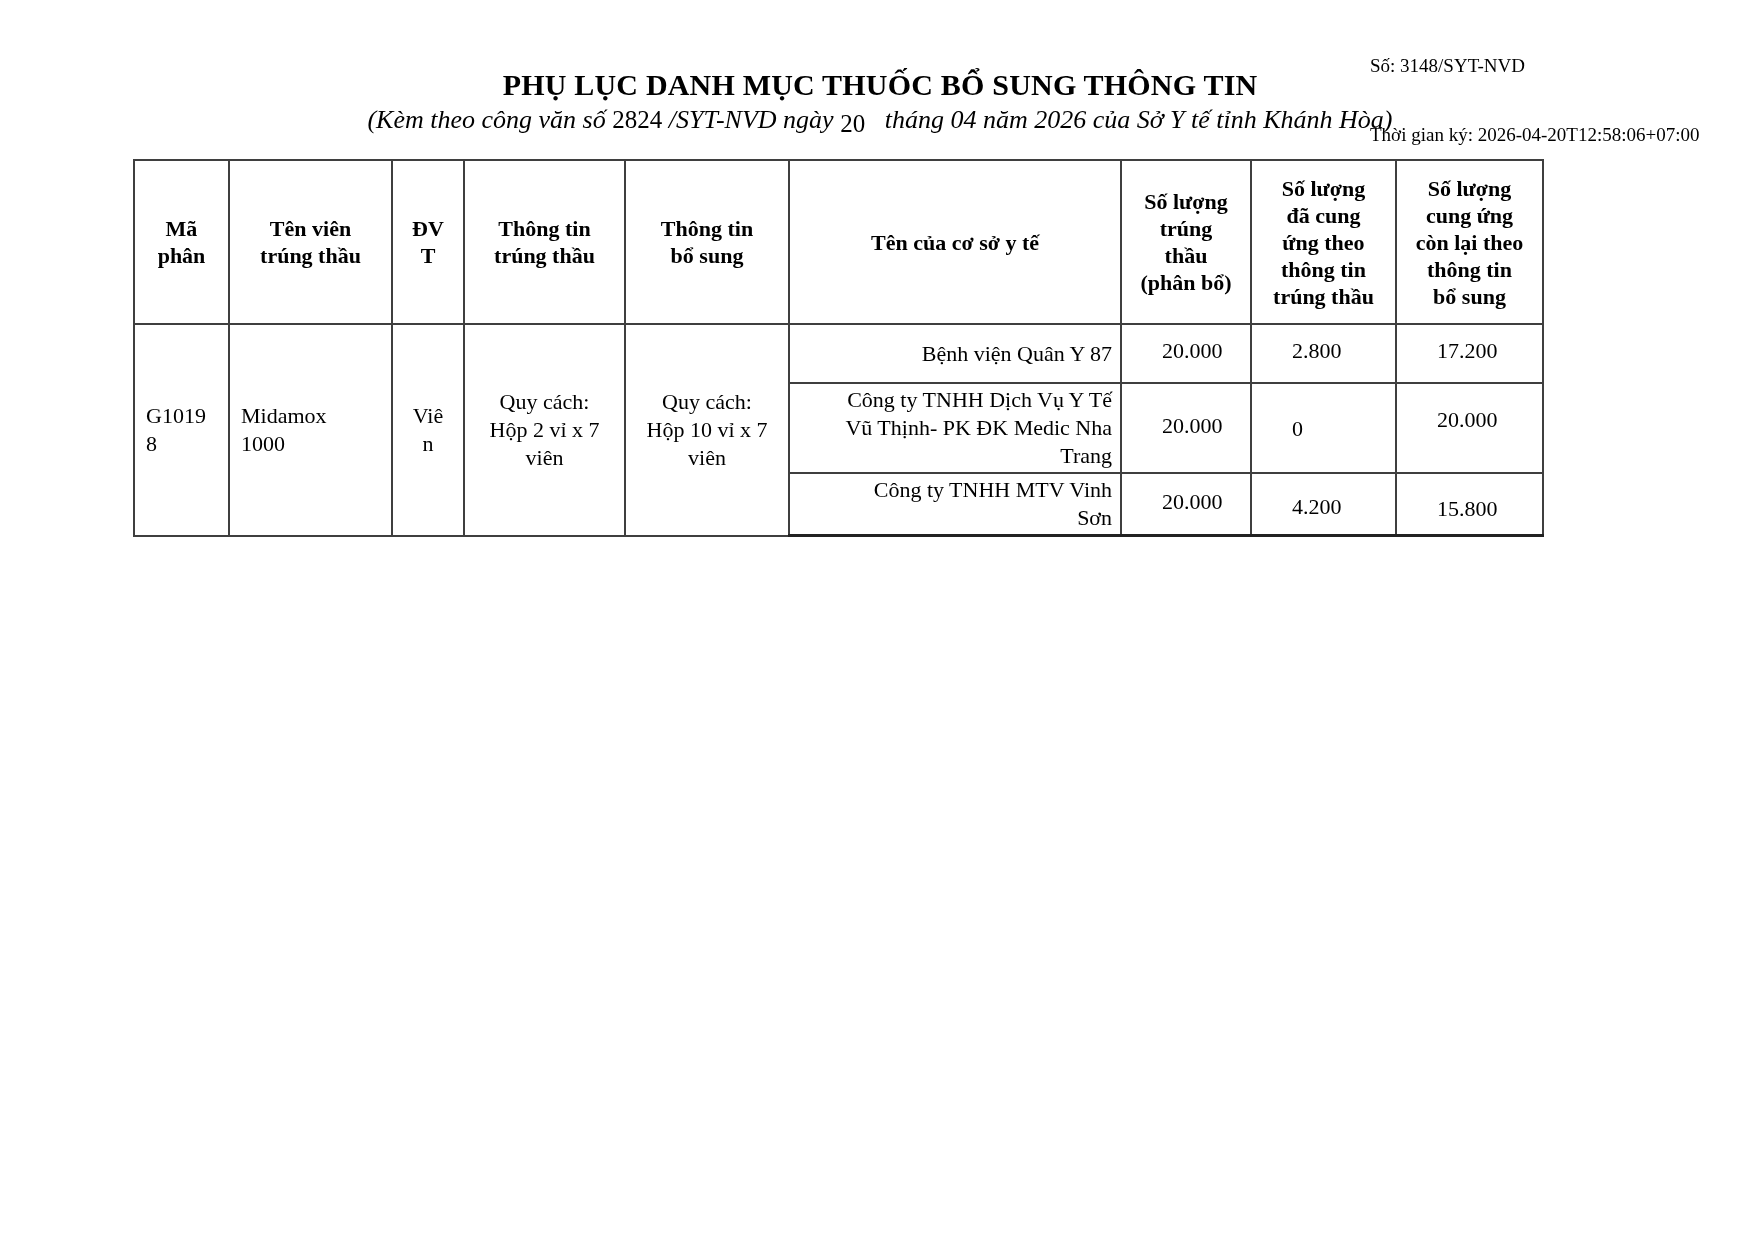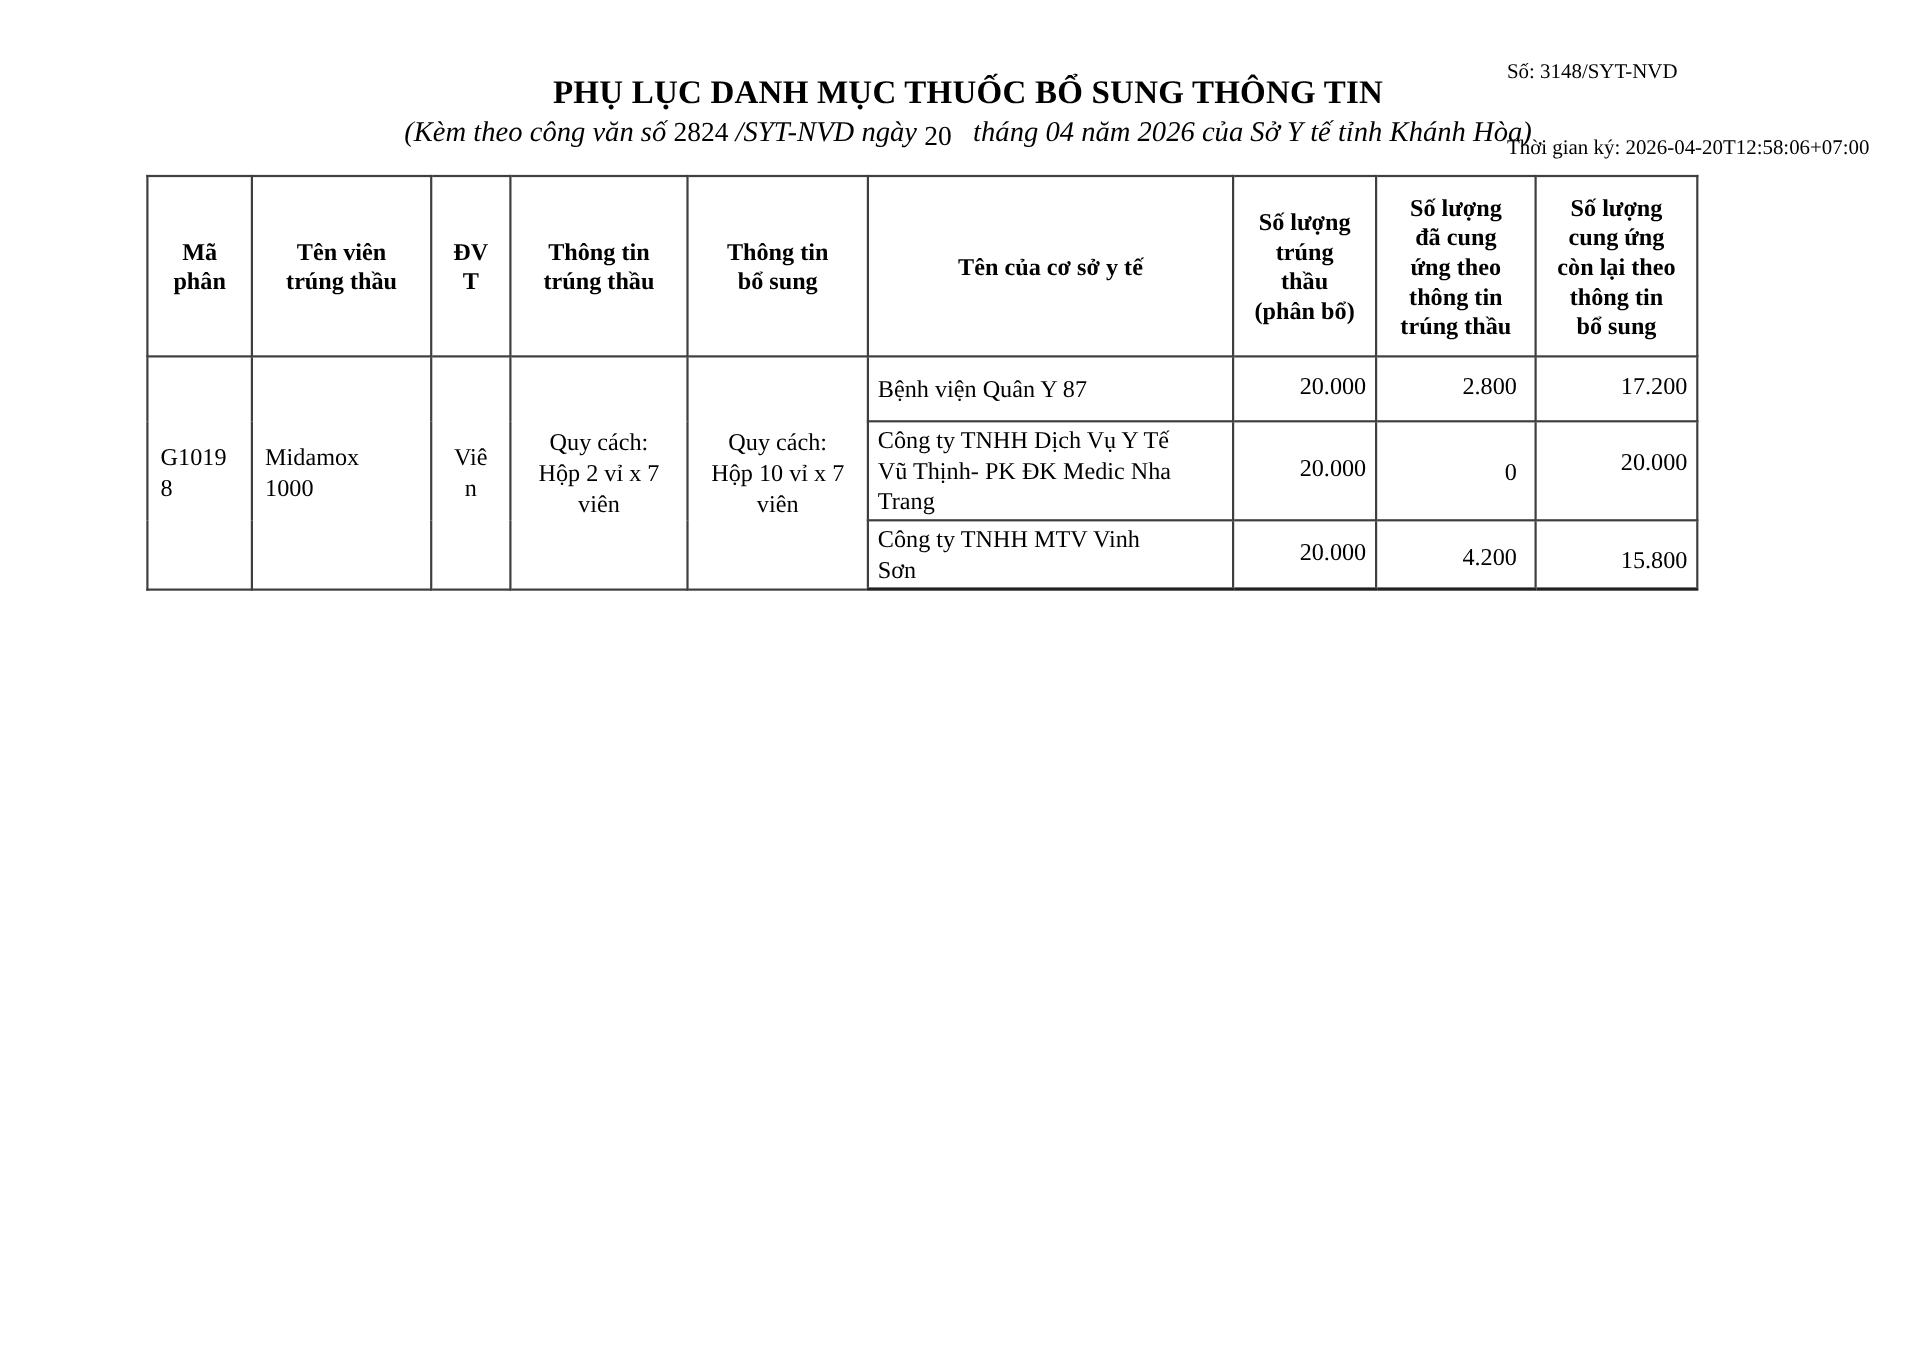--- a/index.html
+++ b/index.html
@@ -72,26 +72,25 @@
   }
   tr.headrow { height: 164px; }
   tr.r0 { height: 59px; }
   tr.r1 { height: 87px; }
   tr.r2 { height: 59px; }
 
   td.c-left   { text-align: left; padding-left: 11px; padding-right: 4px; border-radius: 15px; }
   td.c-center { text-align: center; padding: 0 4px; }
 
   td.facility {
-    text-align: left;
+    text-align: right;
     vertical-align: top;
     padding: 2px 8px 2px 8px;
   }
   td.num {
-    text-align: right;
     padding-right: 8px;
     font-variant-numeric: tabular-nums;
     padding-left: 40px;
   }
   td.num.pr-lg { padding-right: 16px; }
   td.va-b  { vertical-align: bottom; padding-bottom: 5px; }
   td.va-b2 { vertical-align: bottom; padding-bottom: 16px; }
   td.va-t  { vertical-align: top; padding-top: 2px; }
   td.va-t2 { vertical-align: top; padding-top: 5px; }
   td.va-t3 { vertical-align: top; padding-top: 10px; }

